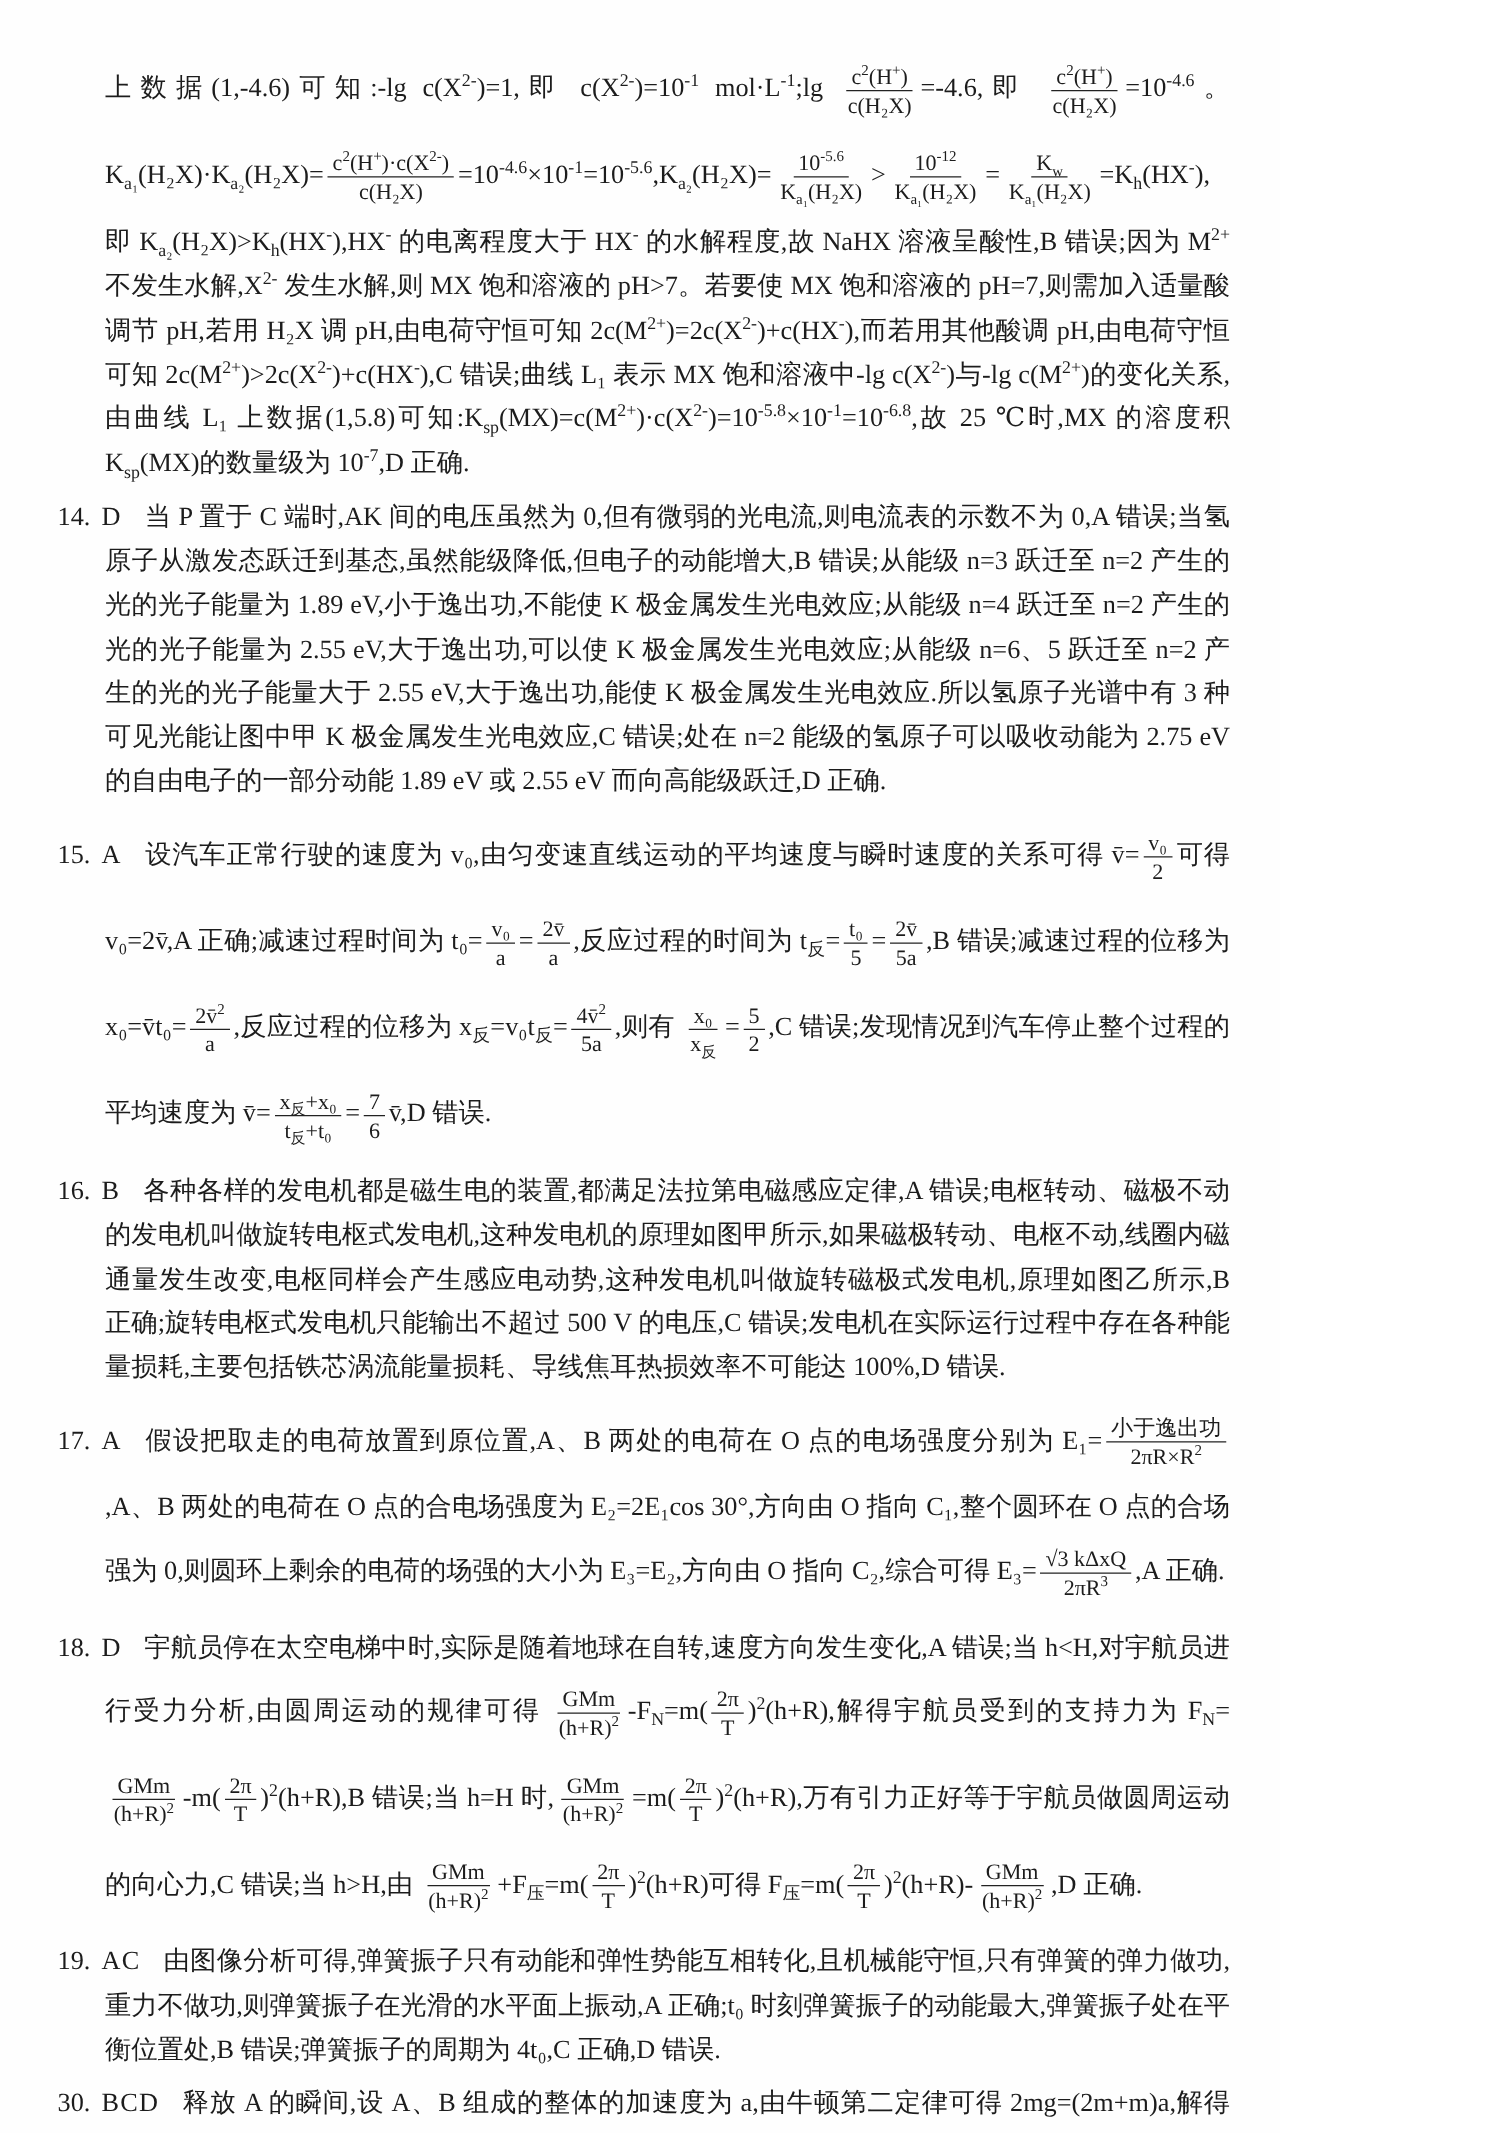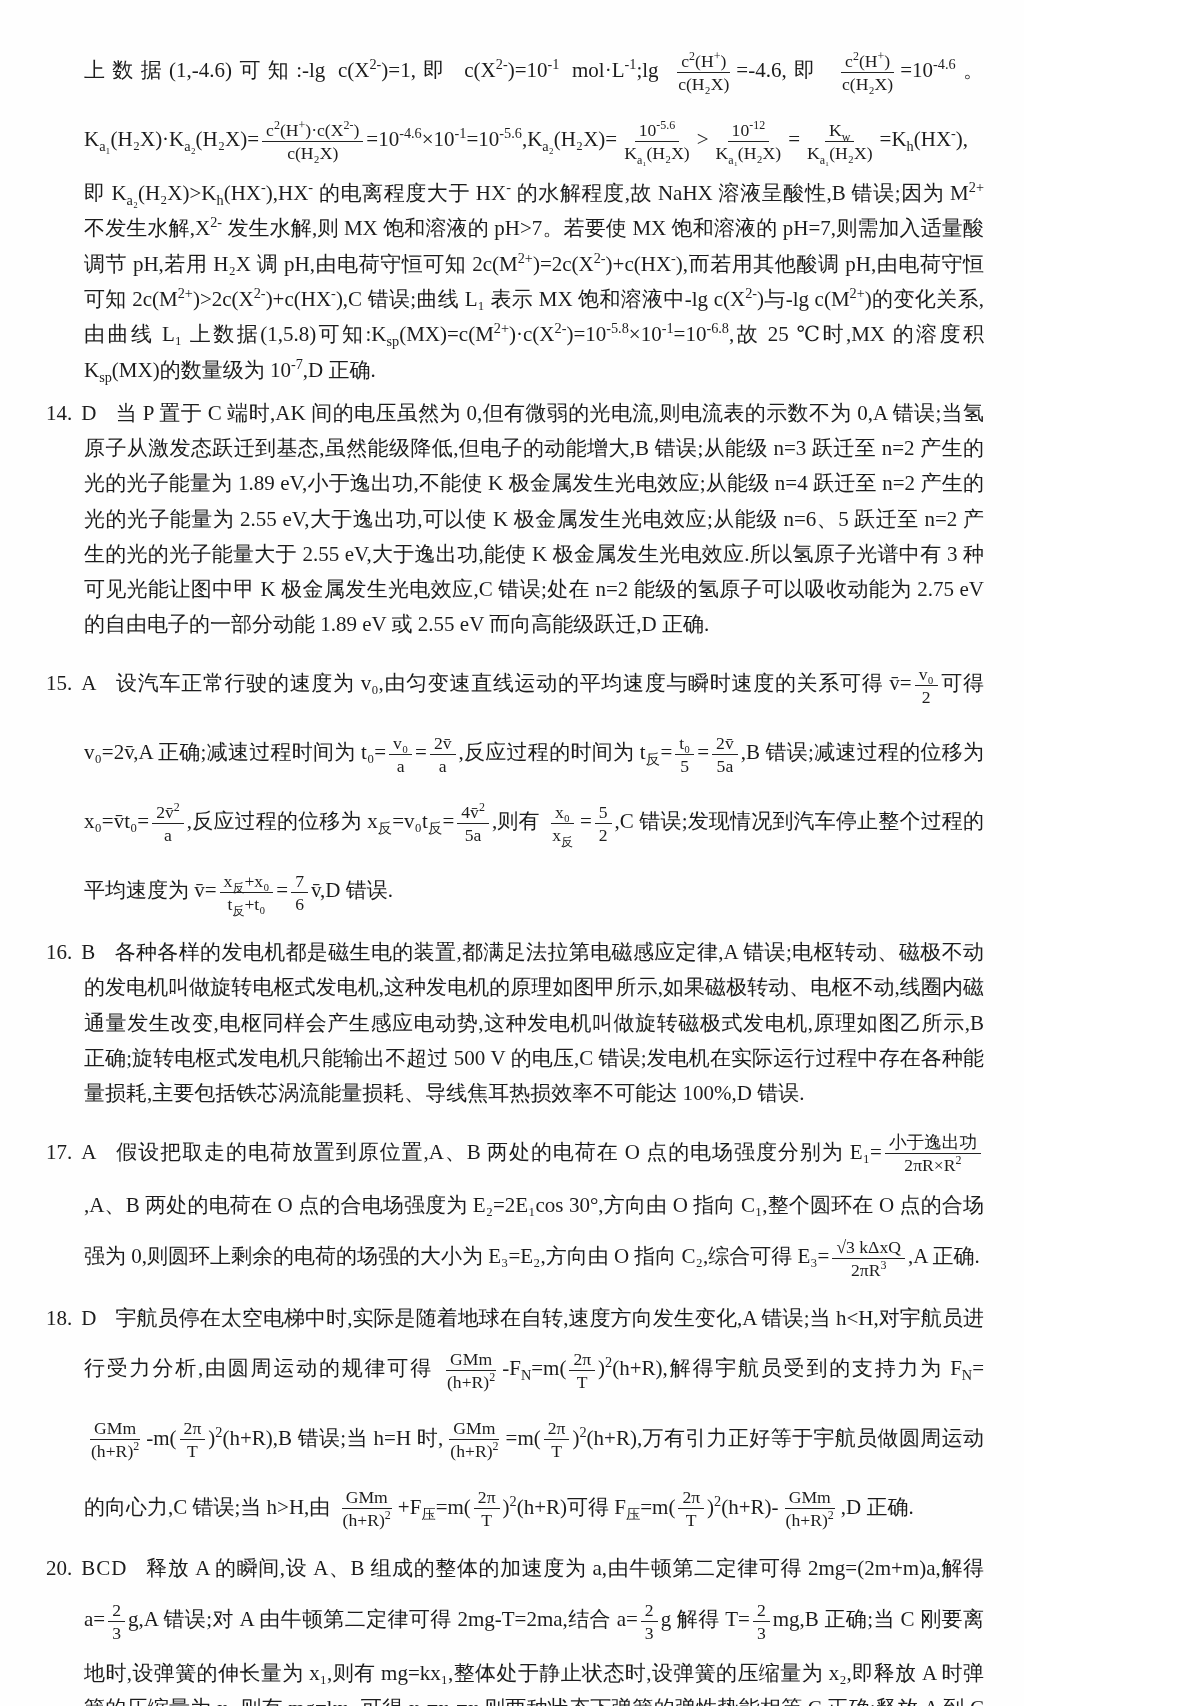--- a/index.html
+++ b/index.html
@@ -145,22 +145,23 @@
             <span class="fnum">2π</span>
             <span class="fden">T</span>
           </span>)<sup>2</sup>(h+R)可得 F<sub>压</sub>=m(<span class="frac">
             <span class="fnum">2π</span>
             <span class="fden">T</span>
           </span>)<sup>2</sup>(h+R)-<span class="frac">
             <span class="fnum">GMm</span>
             <span class="fden">(h+R)<sup>2</sup></span>
           </span>,D 正确.</span></p>
 
+    <p class="item"><span class="inum">19.</span><span class="ians">AC</span><span class="body">由图像分析可得,弹簧振子只有动能和弹性势能互相转化,且机械能守恒,只有弹簧的弹力做功,重力不做功,则弹簧振子在光滑的水平面上振动,A 正确;t₀ 时刻弹簧振子的动能最大,弹簧振子处在平衡位置处,B 错误;弹簧振子的周期为 4t₀,C 正确,D 错误.</span></p>
 
-    <p class="item"><span class="inum">20.</span><span class="ians">BCD</span><span class="body">释放 A 的瞬间,设 A、B 组成的整体的加速度为 a,由牛顿第二定律可得 2mg=(2m+m)a,解得 a=<span class="frac">
+    <p class="item"><span class="inum">30.</span><span class="ians">BCD</span><span class="body">释放 A 的瞬间,设 A、B 组成的整体的加速度为 a,由牛顿第二定律可得 2mg=(2m+m)a,解得 a=<span class="frac">
             <span class="fnum">2</span>
             <span class="fden">3</span>
           </span>g,A 错误;对 A 由牛顿第二定律可得 2mg-T=2ma,结合 a=<span class="frac">
             <span class="fnum">2</span>
             <span class="fden">3</span>
           </span>g 解得 T=<span class="frac">
             <span class="fnum">2</span>
             <span class="fden">3</span>
           </span>mg,B 正确;当 C 刚要离地时,设弹簧的伸长量为 x₁,则有 mg=kx₁,整体处于静止状态时,设弹簧的压缩量为 x₂,即释放 A 时弹簧的压缩量为 x₂,则有 mg=kx₂,可得 x₁=x₂=x,则两种状态下弹簧的弹性势能相等,C 正确;释放 A 到 C 刚要离地,弹性势能的变化量为 0,对 A、B 以及弹簧组成的整体,由能量守恒定律可得 2mg(x₁+x₂)-mg(x₁+x₂)=<span class="frac">
             <span class="fnum">1</span>

